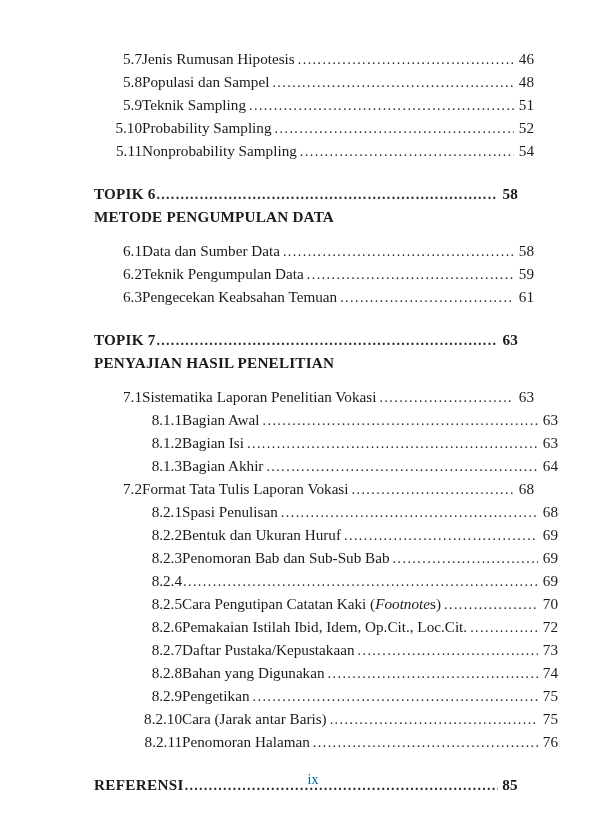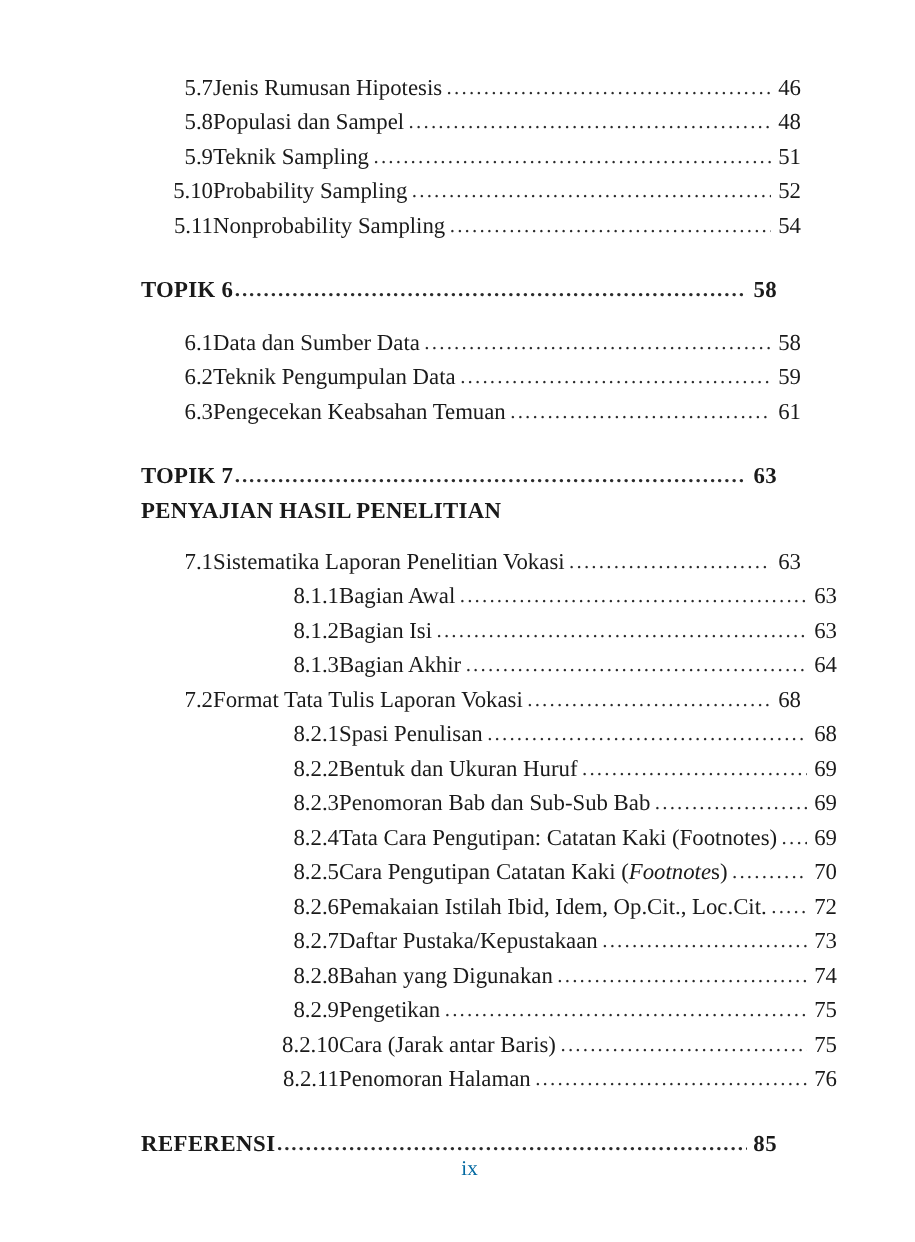--- a/index.html
+++ b/index.html
@@ -83,21 +83,20 @@
   .lvl2 > .num {
     width: 32px;
   }
 
   
   .lvl3 {
     padding-left: 40px;
   }
   .lvl3 > .num {
     width: 48px;
-    margin-left: 44px;
   }
 
   
   .topic {
     font-weight: bold;
     padding-left: 0;
     letter-spacing: 0.2px;
   }
   .topic > .num { width: auto; padding-right: 0; }
   .topic .leader { font-weight: bold; letter-spacing: 1.3px; }
@@ -183,20 +182,21 @@
       <span class="label">Nonprobability Sampling</span>
       <span class="leader"></span>
       <span class="pg">54</span>
     </div>
 
     <div class="row topic gap-before">
       <span class="num">TOPIK 6</span>
       <span class="leader"></span>
       <span class="pg">58</span>
     </div>
+    <div class="topic-sub">METODE PENGUMPULAN DATA</div>
 
     <div class="row lvl2 gap-small">
       <span class="num">6.1</span>
       <span class="label">Data dan Sumber Data</span>
       <span class="leader"></span>
       <span class="pg">58</span>
     </div>
 
     <div class="row lvl2">
       <span class="num">6.2</span>
@@ -270,21 +270,20 @@
 
     <div class="row lvl3">
       <span class="num">8.2.3</span>
       <span class="label">Penomoran Bab dan Sub-Sub Bab</span>
       <span class="leader"></span>
       <span class="pg">69</span>
     </div>
 
     <div class="row lvl3">
       <span class="num">8.2.4</span>
-      <span class="label">Tata Cara Pengutipan: Catatan Kaki (Footnotes)</span>
       <span class="leader"></span>
       <span class="pg">69</span>
     </div>
 
     <div class="row lvl3">
       <span class="num">8.2.5</span>
       <span class="label"><span>Cara Pengutipan Catatan Kaki (</span><em class="it">Footnote</em><span>s)</span></span>
       <span class="leader"></span>
       <span class="pg">70</span>
     </div>

